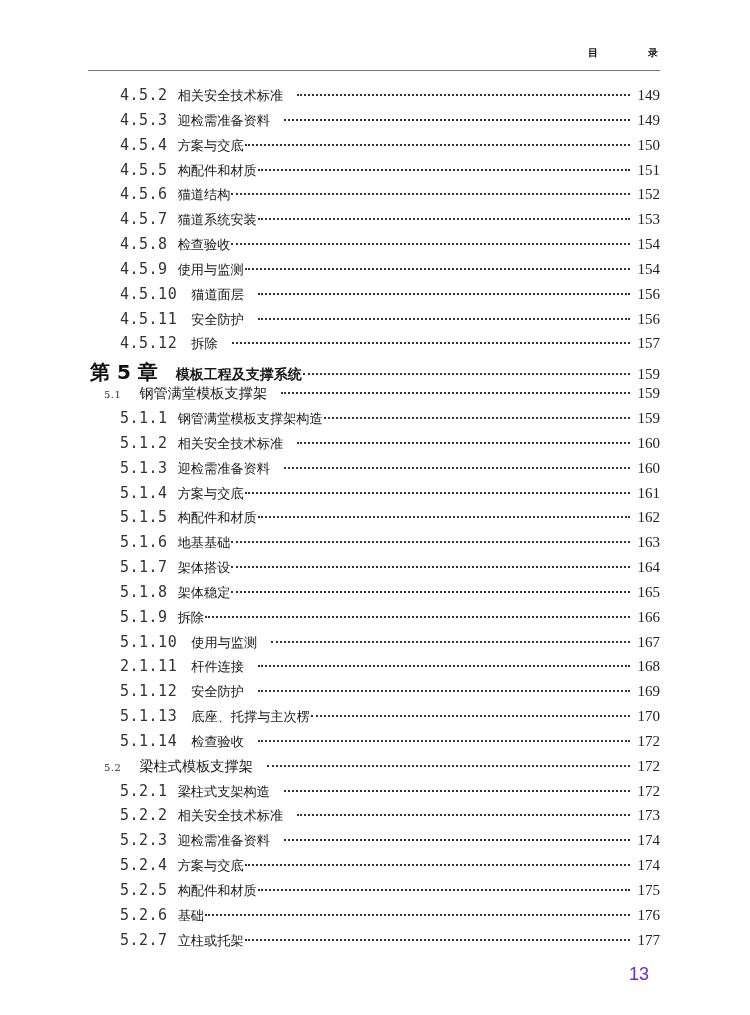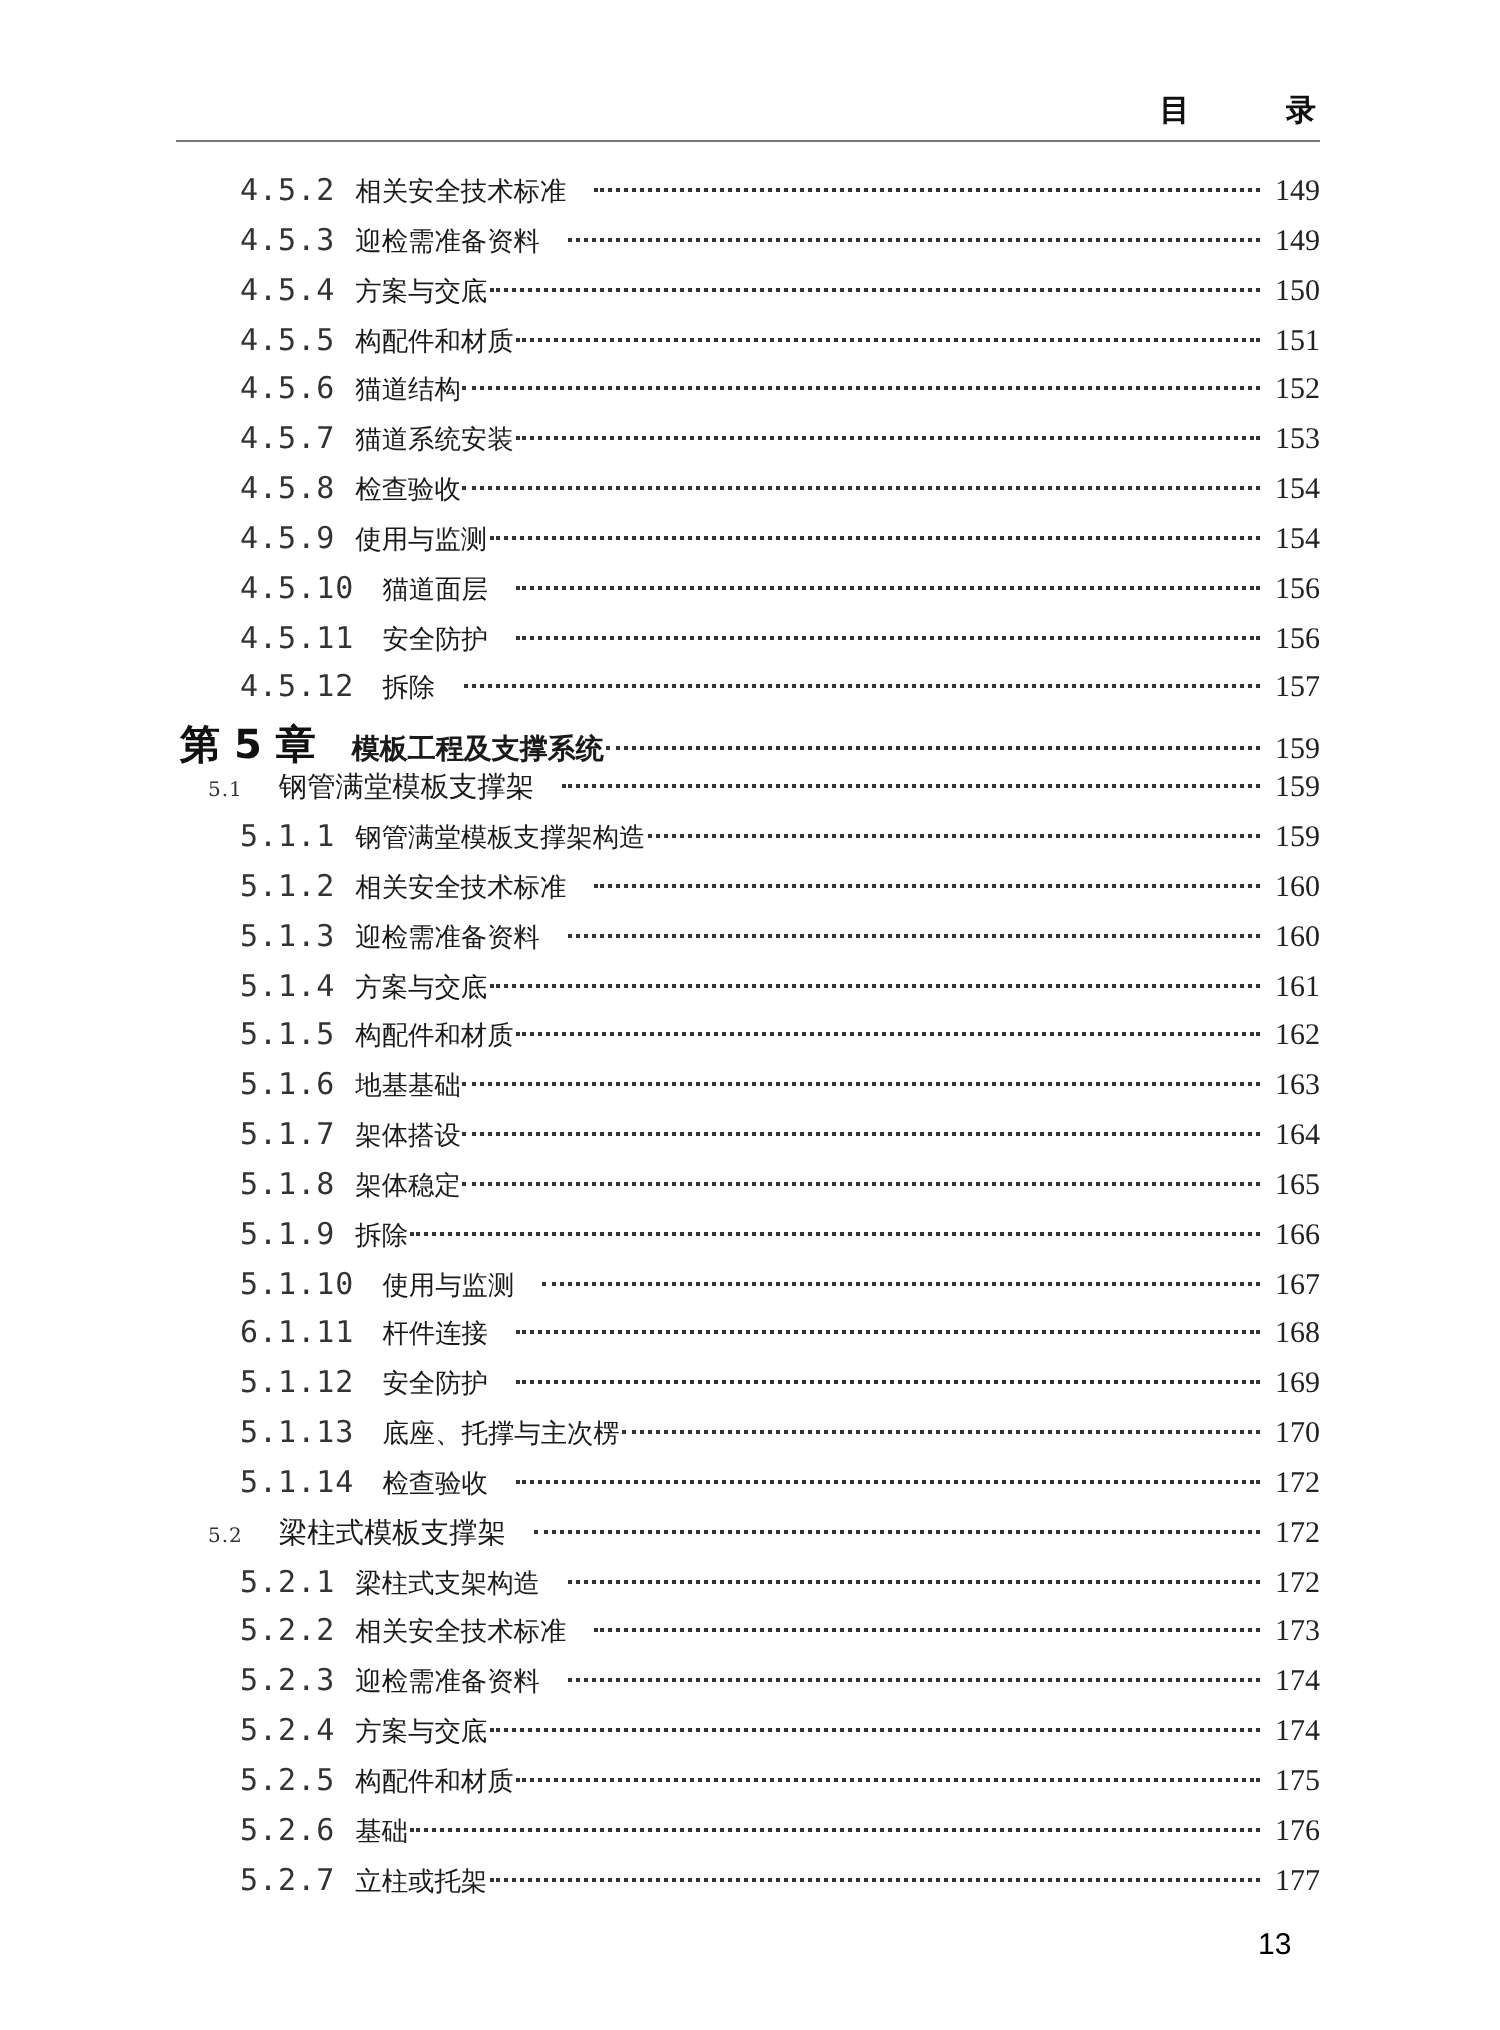--- a/index.html
+++ b/index.html
@@ -20,23 +20,23 @@
       left: 88px;
       top: 42px;
       width: 572px;
       height: 28px;
       border-bottom: 1.5px solid #777;
     }
     .header-title {
       position: absolute;
       right: 2px;
       top: 4px;
-      font-family: Liberation Sans, sans-serif;
+      font-family: Liberation Mono, monospace;
       font-weight: bold;
-      font-size: 15px;
+      font-size: 10px;
       letter-spacing: 22px;
       margin-right: -22px;
       color: #111;
     }
     .toc {
       position: absolute;
       left: 88px;
       top: 86px;
       width: 572px;
     }
@@ -91,22 +91,22 @@
       min-width: 24px;
       text-align: right;
       color: #222;
       font-weight: normal;
     }
     .page-number {
       position: absolute;
       left: 629px;
       top: 964px;
       font-family: "Liberation Sans", "DejaVu Sans", sans-serif;
-      font-size: 15px;
-      color: #000000;
+      font-size: 18px;
+      color: #6d28d9;
     }
   </style>
 </head>
 <body>
 
 <div class="header">
   <span class="header-title">目 录</span>
 </div>
 
 <div class="toc" id="toc">
@@ -265,21 +265,21 @@
       <span class="page">166</span>
     </div>
     <div class="toc-row lvl3">
       <span class="num">5.1.10</span>
       <span class="gap-m"></span>
       <span class="title">使用与监测</span>
       <span class="leader" style="margin-left: 14px;"></span>
       <span class="page">167</span>
     </div>
     <div class="toc-row lvl3">
-      <span class="num">6.1.11</span>
+      <span class="num">2.1.11</span>
       <span class="gap-m"></span>
       <span class="title">杆件连接</span>
       <span class="leader" style="margin-left: 14px;"></span>
       <span class="page">168</span>
     </div>
     <div class="toc-row lvl3">
       <span class="num">5.1.12</span>
       <span class="gap-m"></span>
       <span class="title">安全防护</span>
       <span class="leader" style="margin-left: 14px;"></span>

